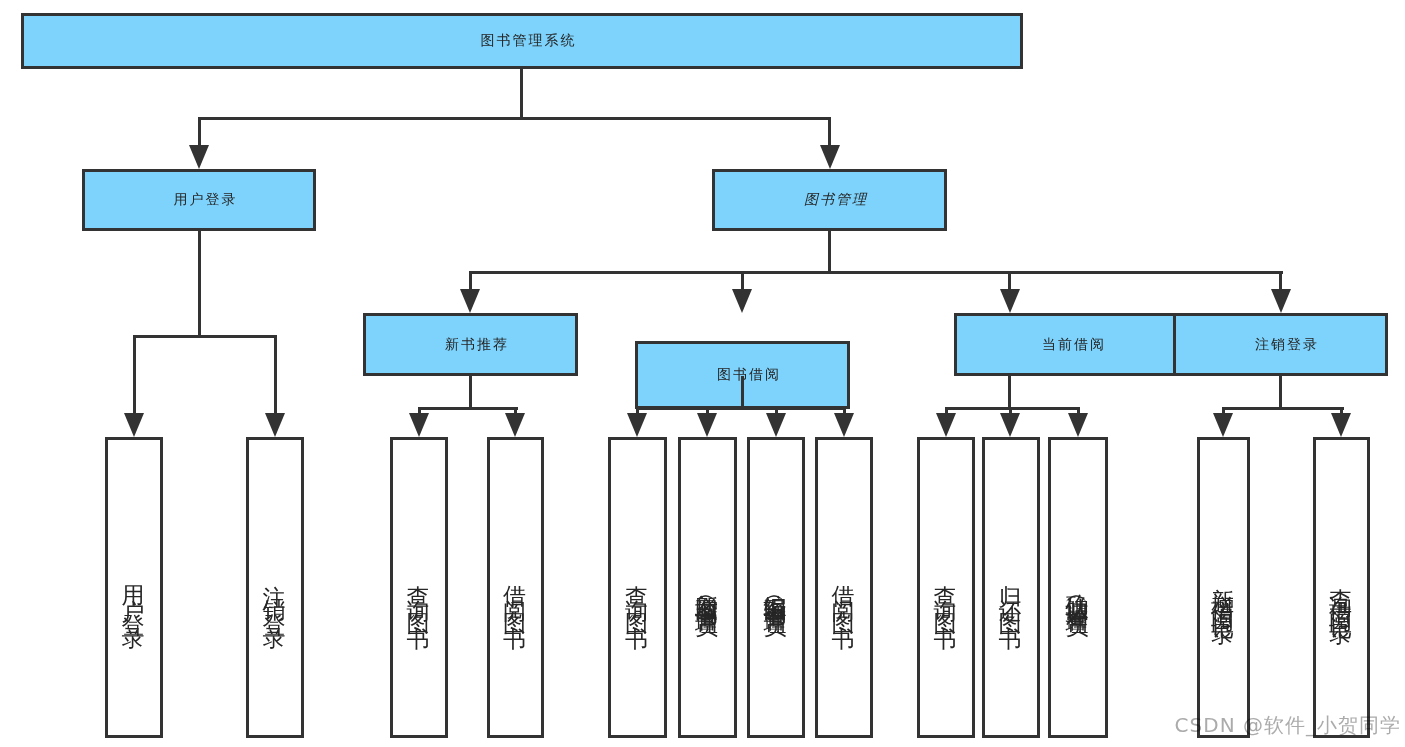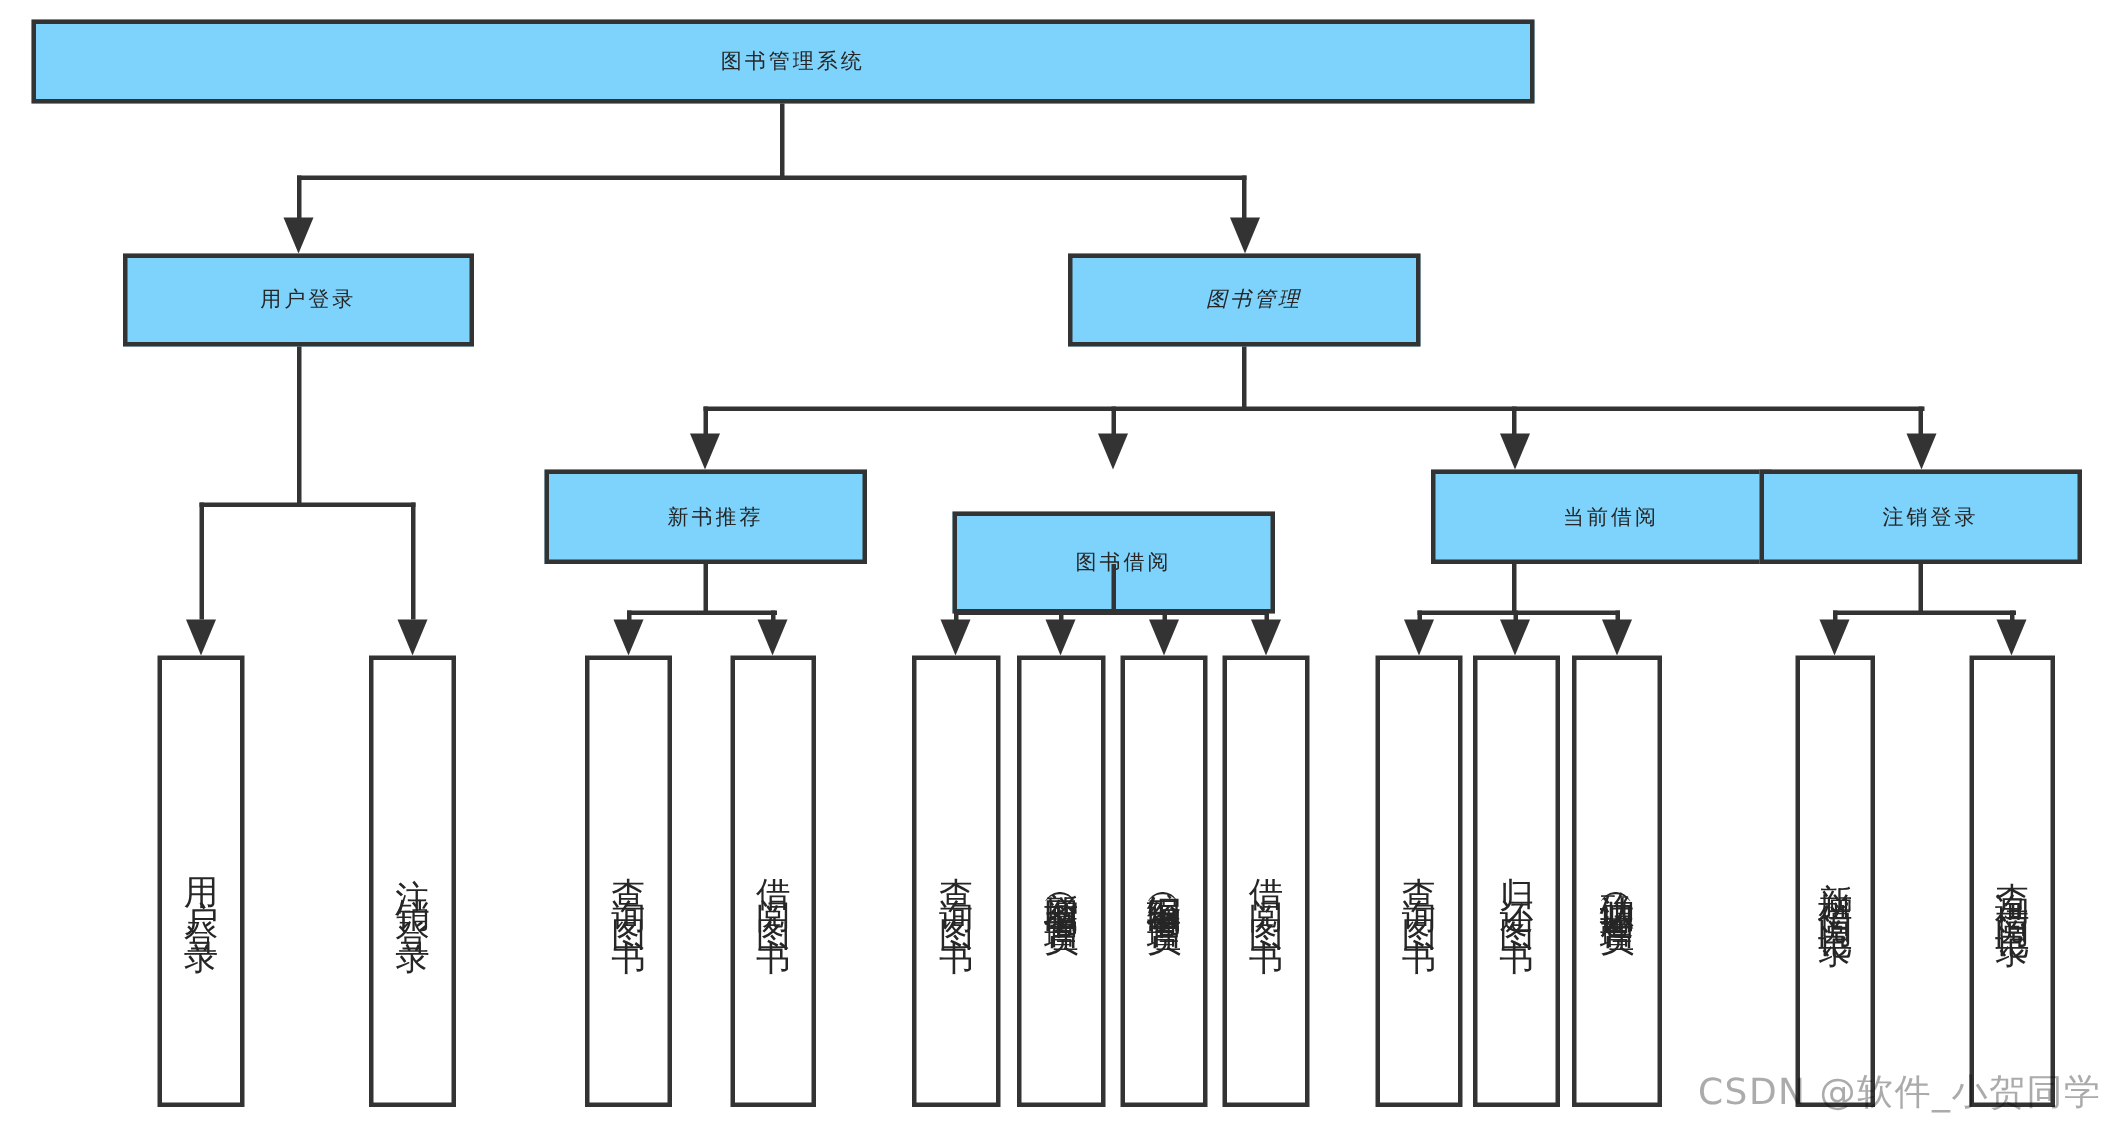--- a/index.html
+++ b/index.html
@@ -24,21 +24,21 @@
   .sp9 { letter-spacing:3px;  padding-top:3px;  }
   .hline, .vline { position:absolute; background:#333333; }
   .hline { height:3px; }
   .vline { width:3px; }
   .arrow {
     position:absolute; width:0; height:0;
     border-left:10px solid transparent; border-right:10px solid transparent;
     border-top:24px solid #333333;
   }
   .watermark {
-    position:absolute; top:712px; right:4px; font-size:24px;
+    position:absolute; top:712px; right:4px; font-size:20px;
     color:rgba(150,150,150,0.8); letter-spacing:1px; z-index:10;
     text-shadow:0 0 2px #ffffff; mix-blend-mode:multiply; white-space:nowrap;
   }
 </style>
 </head>
 <body>
 
 <div class="stage">
 
   <div class="node" style="left:21px; top:13px; width:1002px; height:56px;">图书管理系统</div>

